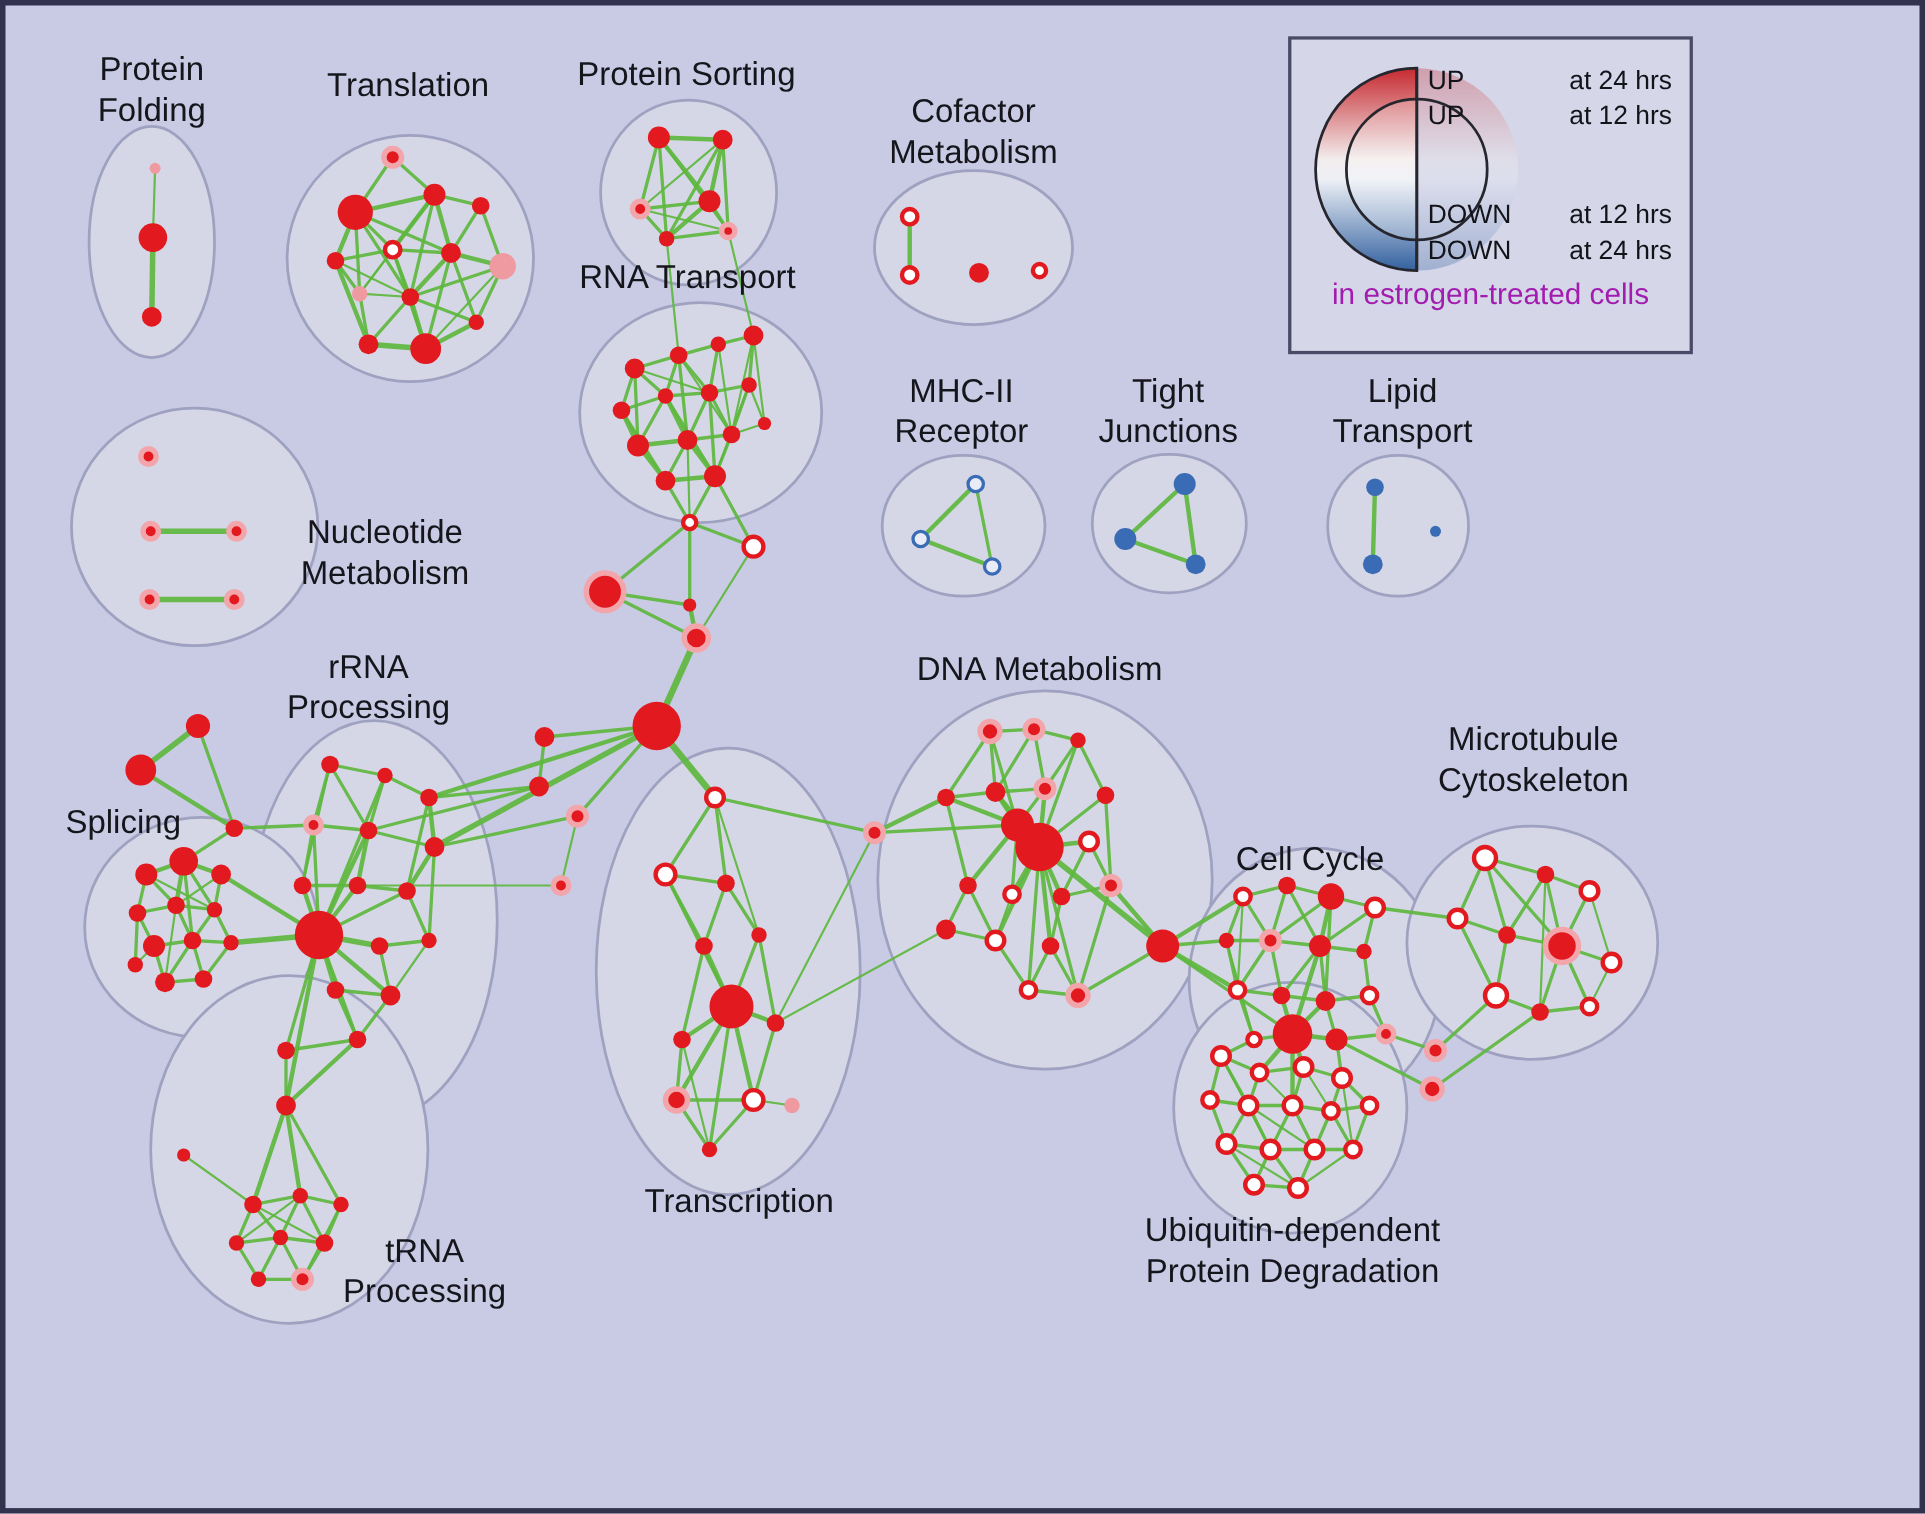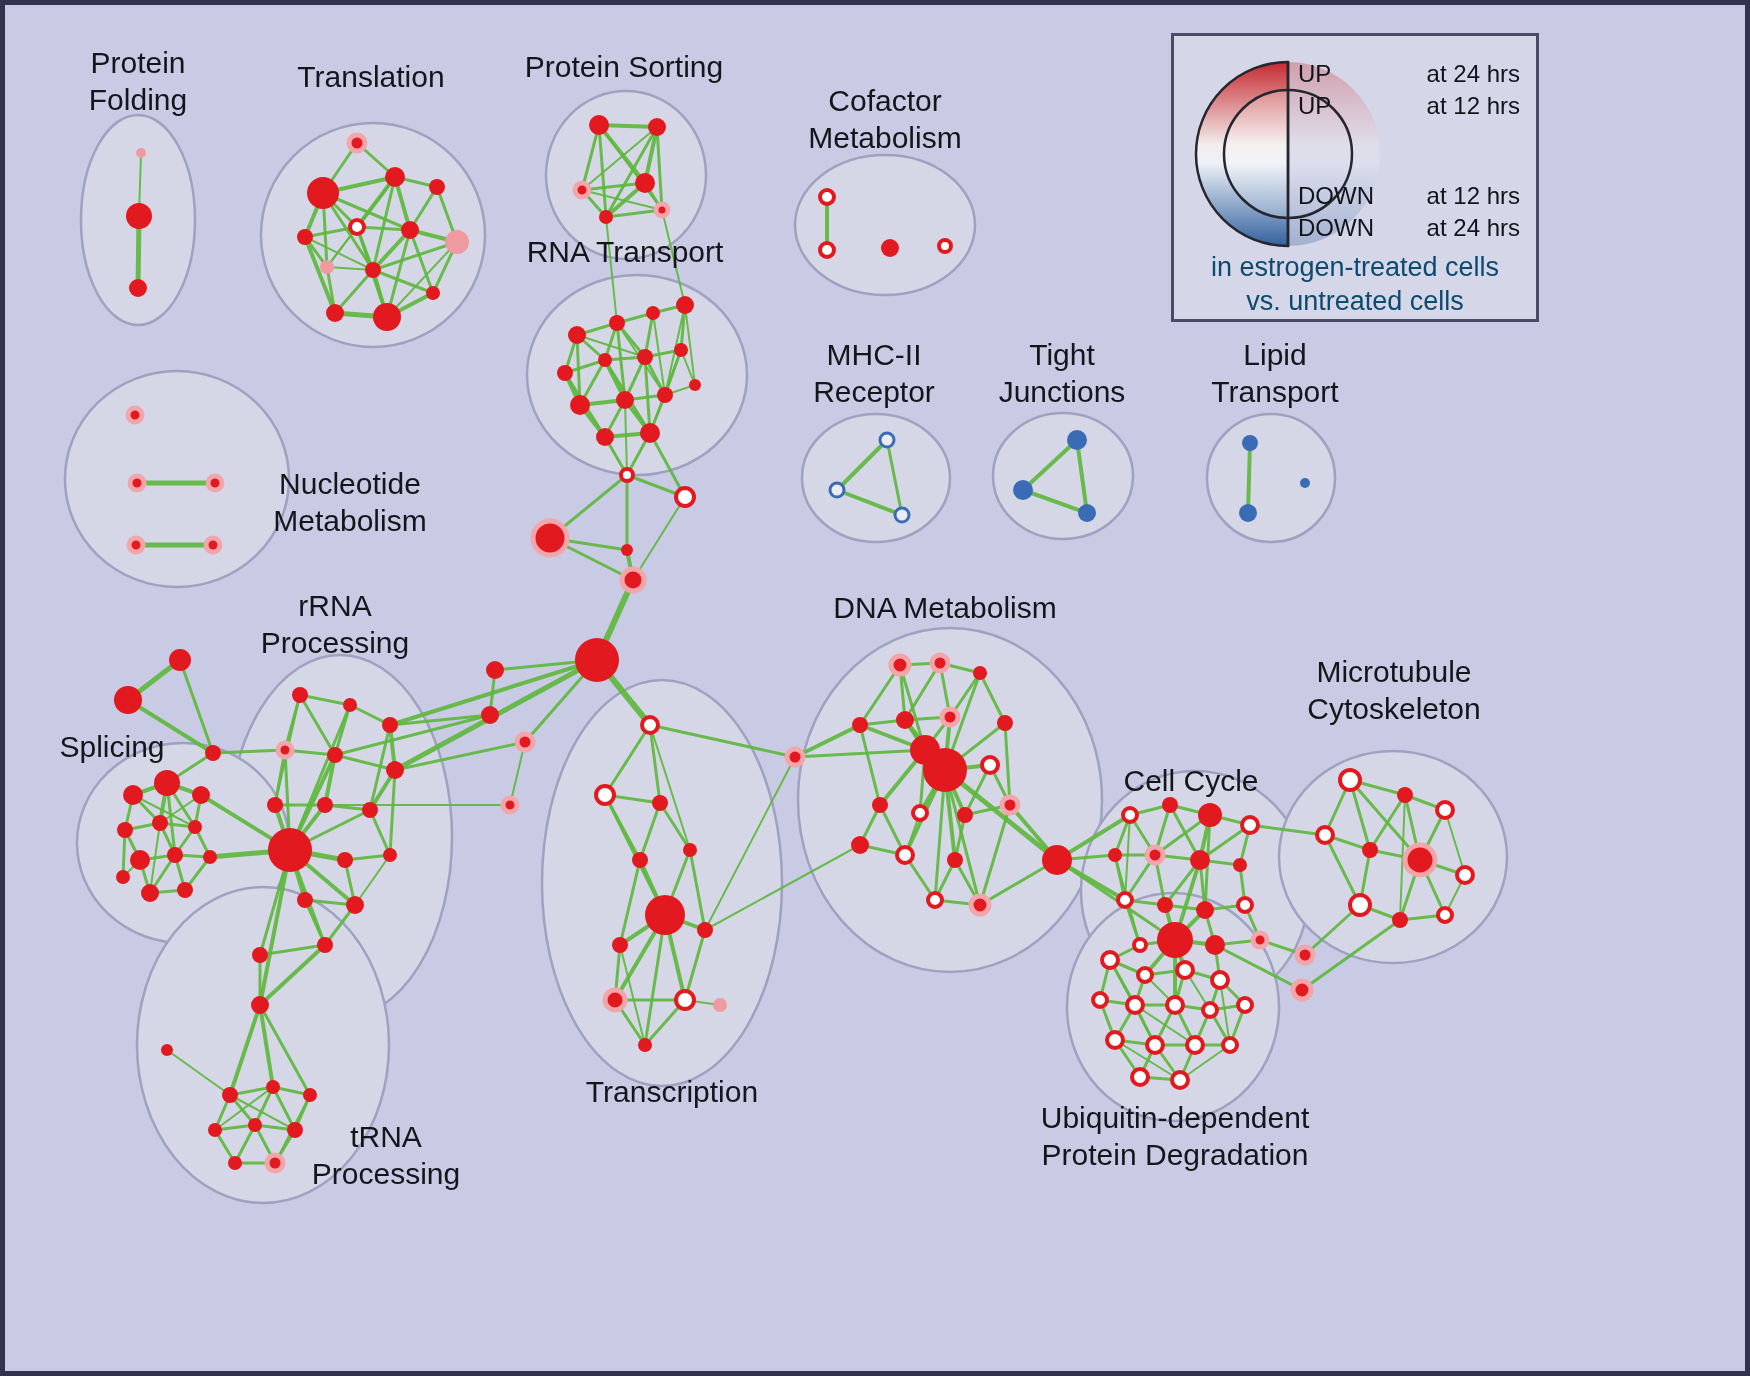--- a/index.html
+++ b/index.html
@@ -6,21 +6,21 @@
   #figure{position:relative;width:1750px;height:1376px;background:#c9cae3;
     border:5px solid #32324e;box-sizing:border-box;overflow:hidden;
     font-family:"Liberation Sans","DejaVu Sans",sans-serif;}
   #net-svg{position:absolute;left:0;top:0;width:1740px;height:1366px;}
   .legend{position:absolute;left:1166px;top:28px;width:368px;height:289px;
     background:#d5d6e8;border:3px solid #4a4a68;box-sizing:border-box;z-index:5;}
   .legend-glyph{position:absolute;left:0;top:0;}
   .legend-row{position:absolute;left:124px;right:16px;display:flex;
     justify-content:space-between;font-size:24px;color:#13131a;white-space:nowrap;}
   .legend-caption{position:absolute;top:214px;left:0;right:0;text-align:center;
-    font-size:27px;line-height:34px;color:#0c4a6e;}
+    font-size:27px;line-height:34px;color:#a21caf;}
 </style>
 </head>
 <body>
 
 <div id="figure">
 
   <svg id="net-svg" viewBox="0 0 1740 1366">
       <ellipse cx="133" cy="215" rx="57" ry="105" fill="#d6d7e6" stroke="#9fa1c0" stroke-width="2.5"></ellipse>
       <ellipse cx="368" cy="230" rx="112" ry="112" fill="#d6d7e6" stroke="#9fa1c0" stroke-width="2.5"></ellipse>
       <ellipse cx="621" cy="170" rx="80" ry="84" fill="#d6d7e6" stroke="#9fa1c0" stroke-width="2.5"></ellipse>
@@ -676,17 +676,16 @@
       <span>DOWN</span>
       <span>at 12 hrs</span>
     </div>
     <div class="legend-row" style="top:178px">
       <span>DOWN</span>
       <span>at 24 hrs</span>
     </div>
 
     <div class="legend-caption">
       <div>in estrogen-treated cells</div>
-      <div>vs. untreated cells</div>
     </div>
   </div>
 
 </div>
 
 </body></html>

